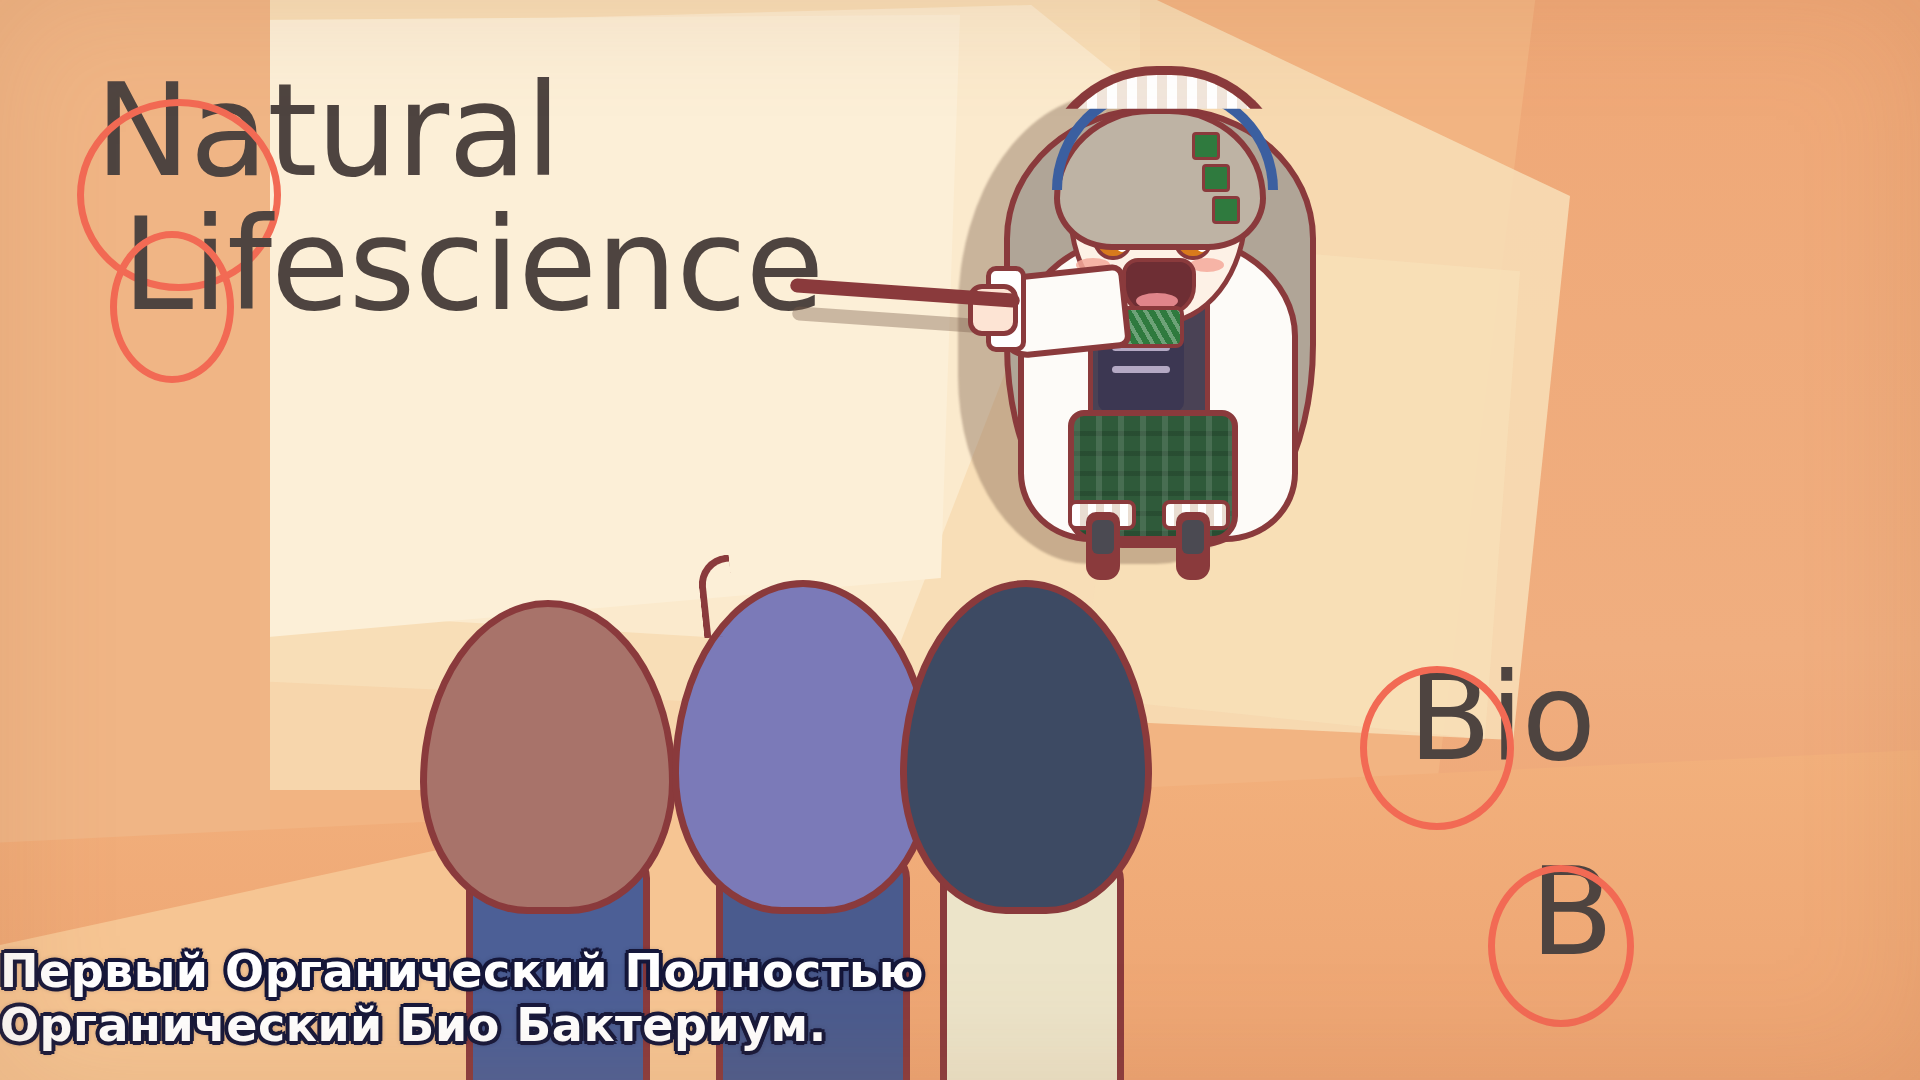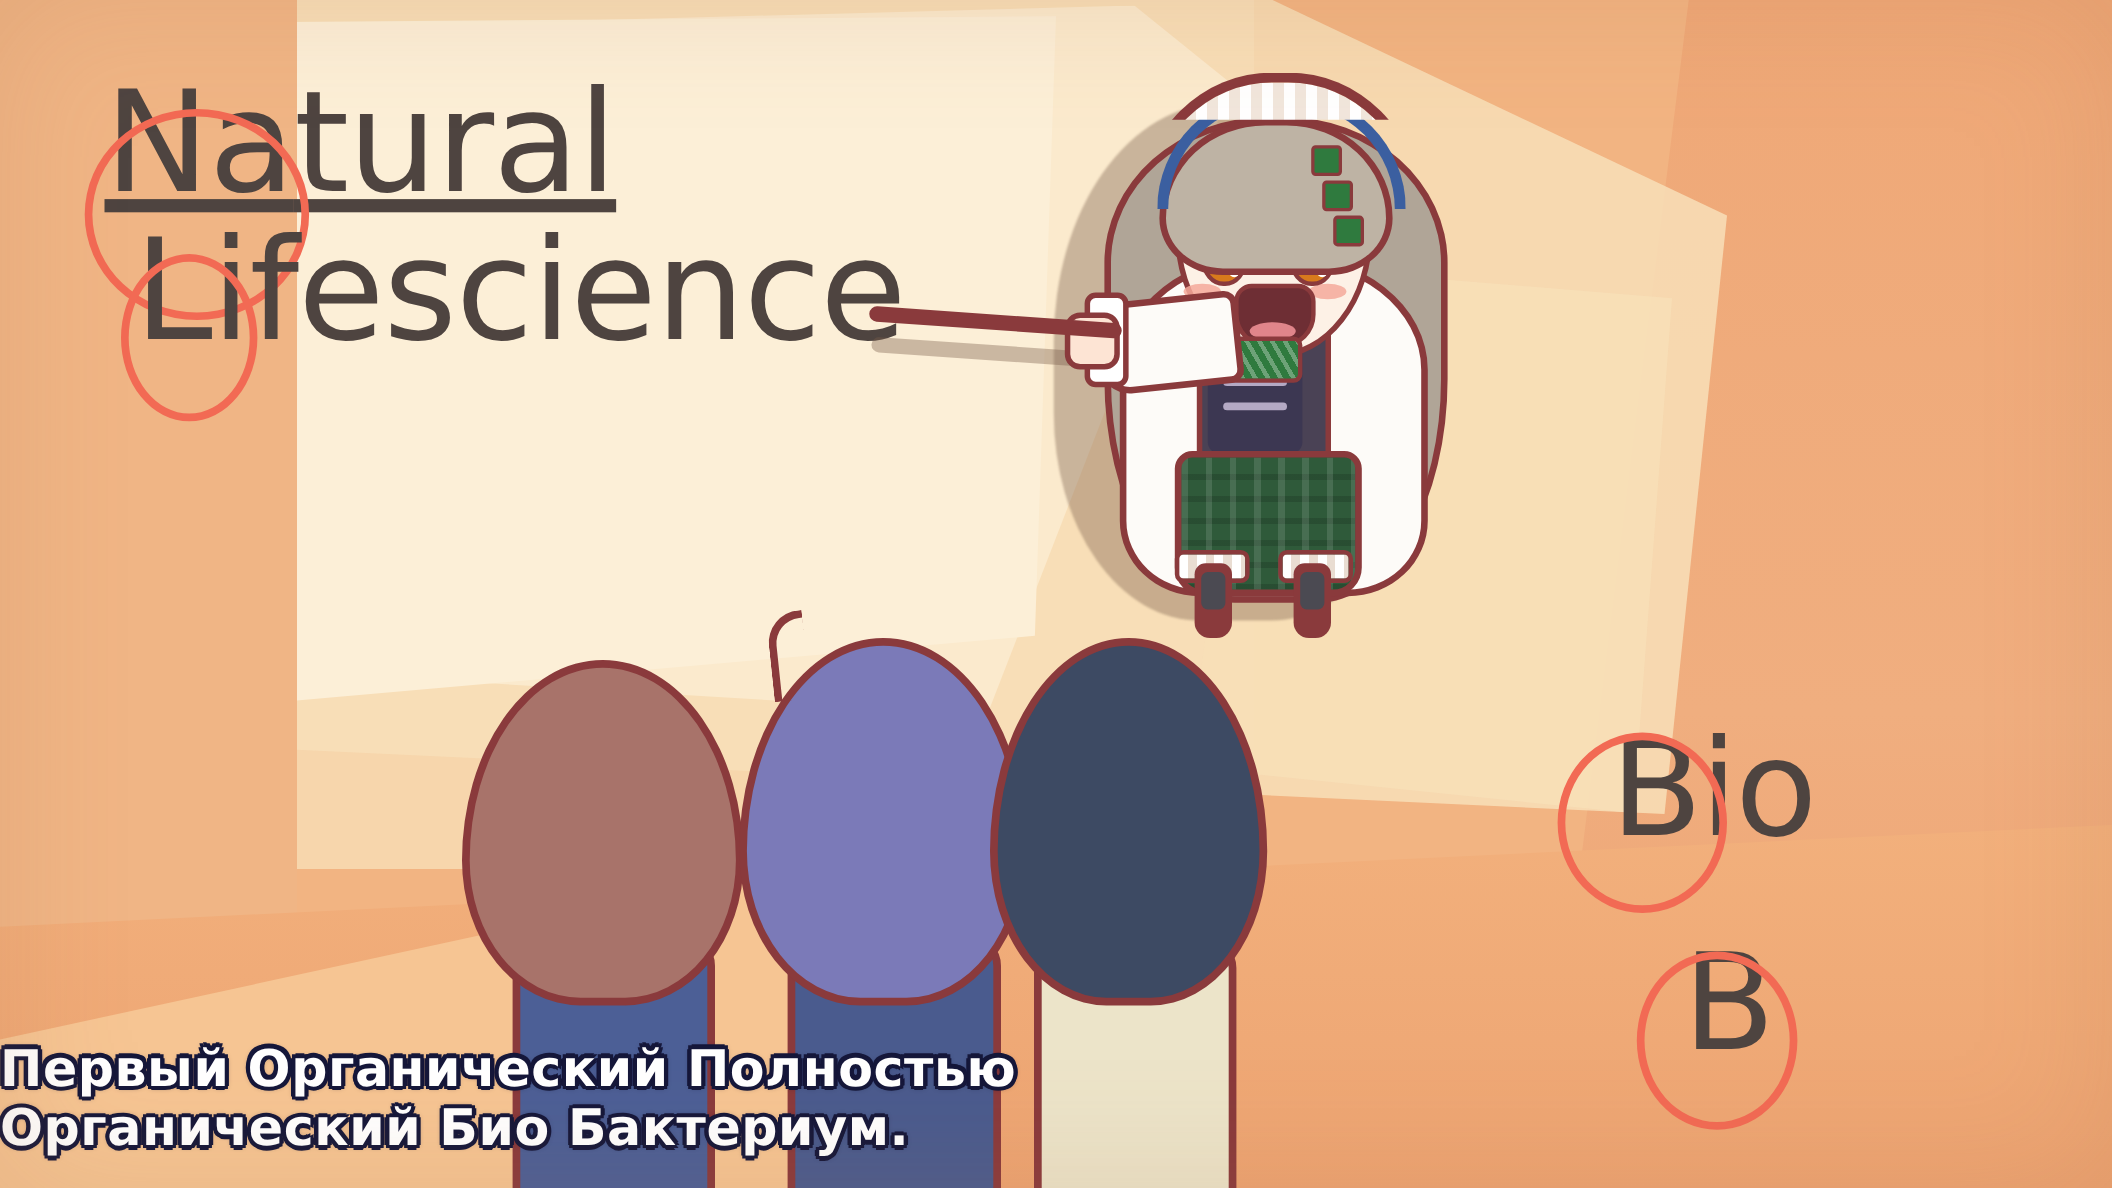--- a/index.html
+++ b/index.html
@@ -106,21 +106,21 @@
     font-family: "DejaVu Sans", sans-serif;
     font-weight: 400;
     letter-spacing: -1px;
   }
   .slide-line {
     position: relative;
     line-height: .94;
     white-space: nowrap;
   }
   .slide-line.l1 { font-size: 128px; margin-left: 62px; }
-  .slide-line.l2 { font-size: 128px; margin-left: 0px; margin-top: 16px; text-decoration: underline;}
+  .slide-line.l2 { font-size: 128px; margin-left: 0px; margin-top: 16px;}
   .slide-line.l3 { font-size: 128px; margin-left: 27px; margin-top: 14px;}
 
   .ring {
     position: absolute;
     border: 7px solid #f26a54;
     border-radius: 50%;
     pointer-events: none;
   }
   .ring.r1 { left: 45px;  top: 30px;  width: 124px; height: 142px; }
   .ring.r2 { left: -18px; top: 28px;  width: 190px; height: 178px; }
@@ -128,21 +128,21 @@
 
   
   .corner-text {
     position: absolute;
     color: #4e4440;
     font-family: "DejaVu Sans", sans-serif;
     font-size: 122px;
     letter-spacing: -2px;
     line-height: .95;
   }
-  .corner-bio { left: 1464px; top: 660px; }
+  .corner-bio { left: 1408px; top: 660px; }
   .corner-b   { left: 1530px; top: 855px; }
   .ring.r4 { left: -48px; top: 6px; width: 140px; height: 150px; }
   .ring.r5 { left: -42px; top: 10px; width: 132px; height: 148px; }
 
   
   .teacher { position: absolute; left: 940px; top: 60px; width: 440px; height: 520px; }
   .t-shadow {
     position: absolute; left: 18px; top: 34px; width: 330px; height: 470px;
     background: rgba(120,92,74,.38); border-radius: 46% 46% 40% 40%;
     filter: blur(1px);

